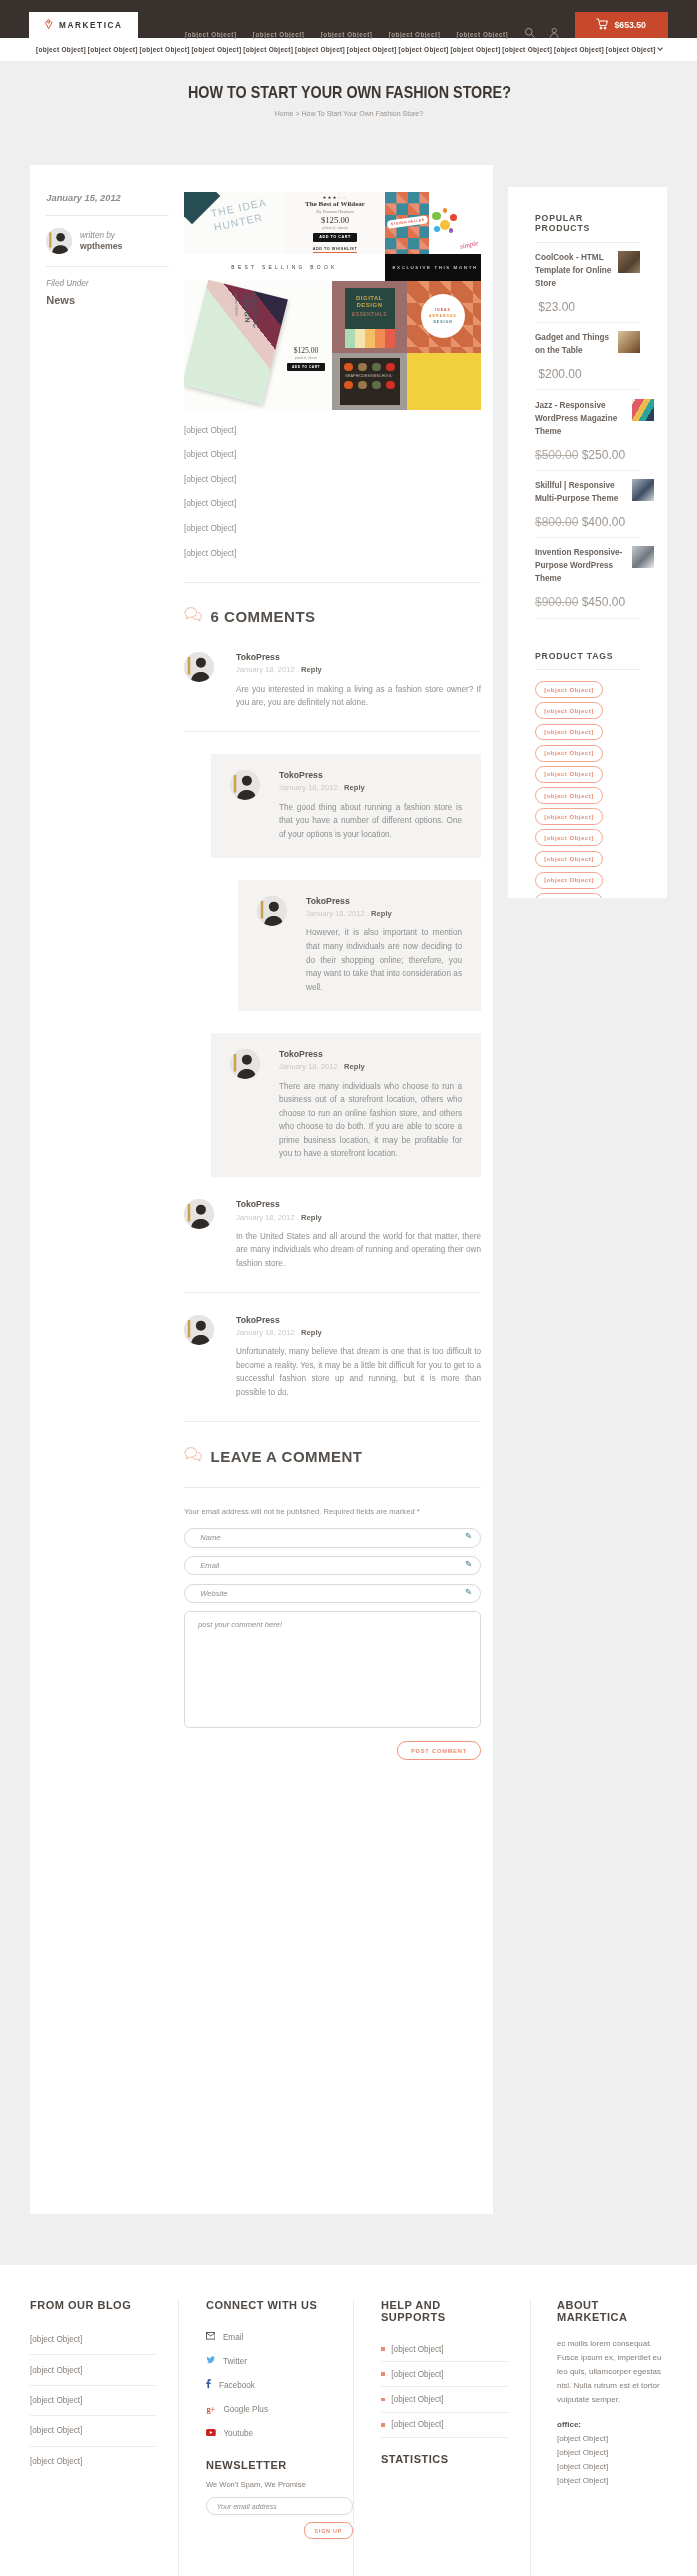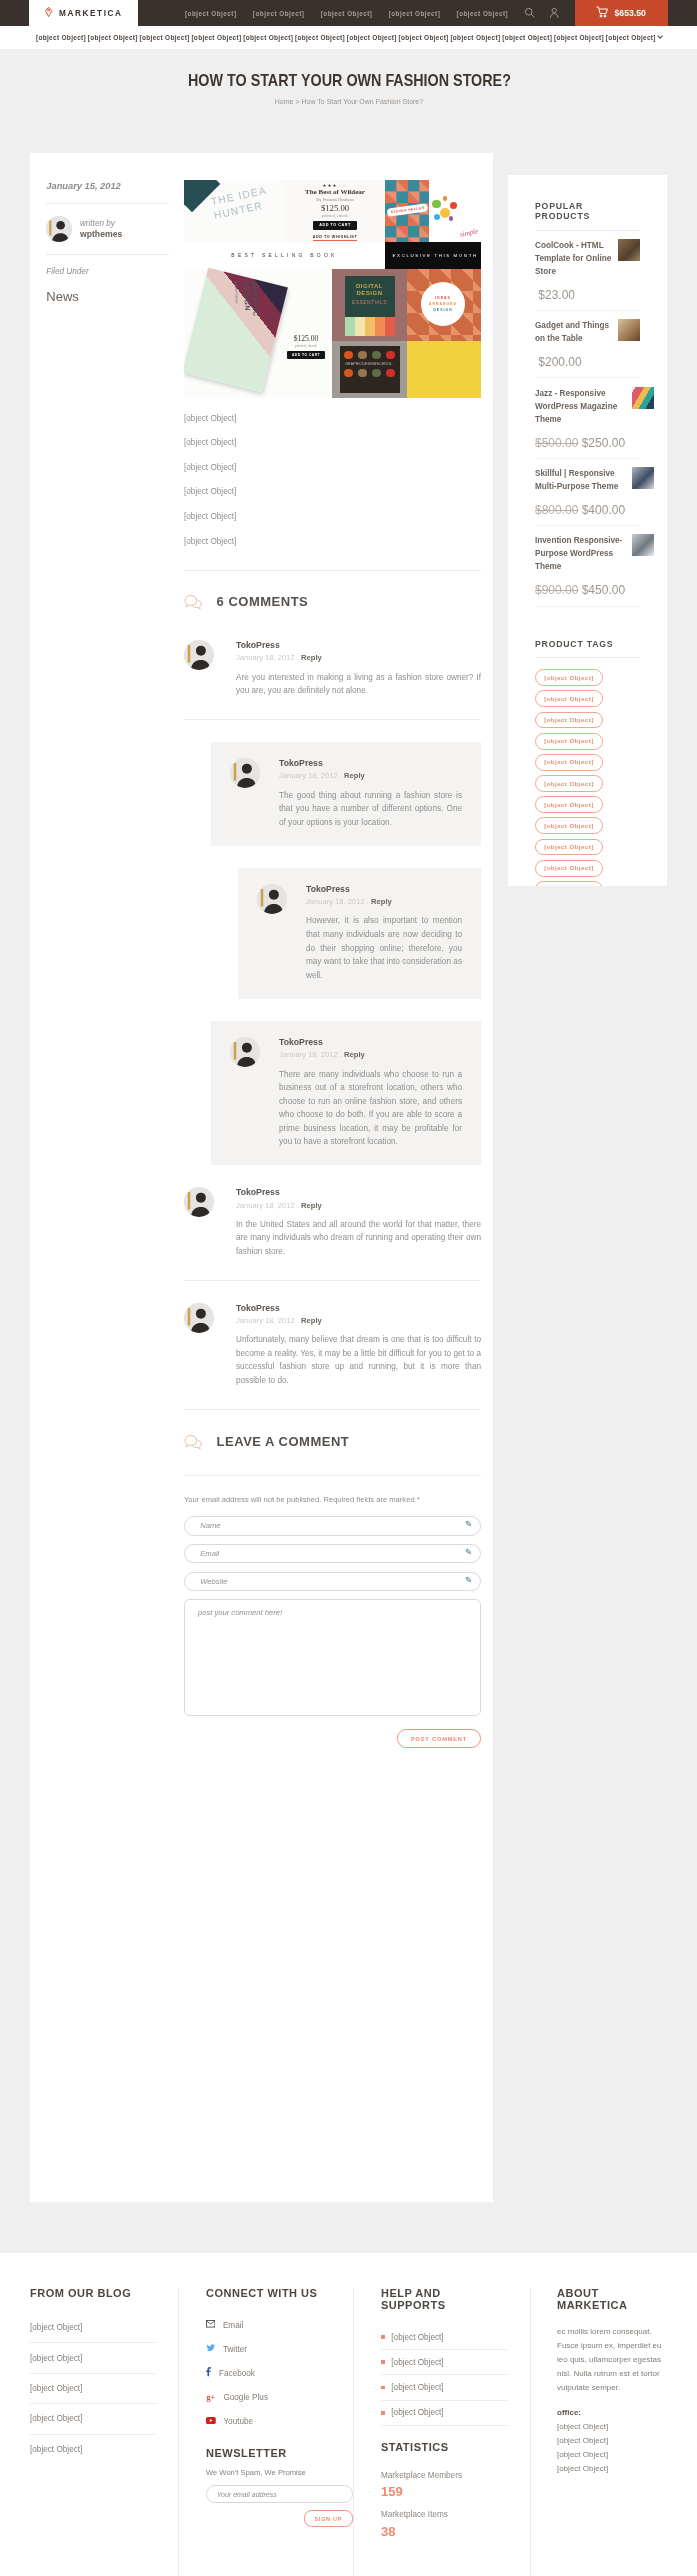--- a/index.html
+++ b/index.html
@@ -1,20 +1,20 @@
 <!DOCTYPE html>
 <html style="font-size:8.7px"><head>
 <meta charset="utf-8">
 <style>
 *{box-sizing:border-box;margin:0;padding:0}
 html,body{background:#f0efef}
 body{width:698px;font-family:"Liberation Sans",sans-serif;color:#8f8f8f}
 
 
-.topbar{height:26px;background:#38312d;display:flex;align-items:center}
+.topbar{height:38px;background:#38312d;display:flex;align-items:flex-end}
 .logo-box{width:109px;height:26px;background:#fff;margin-left:29px;display:flex;align-items:center;justify-content:center;gap:5.4px;cursor:pointer}
 .logo-text{font-size:8.2px;font-weight:bold;letter-spacing:1.6px;color:#3a332f}
 .topnav{margin-left:auto;display:flex;align-items:center;gap:16.3px;font-size:6.3px;font-weight:bold;letter-spacing:0.5px;color:#a89e97}
 .topnav-item{cursor:pointer}
 .icon-btn{cursor:pointer;display:flex;align-items:center}
 .cart{width:93px;height:26px;background:#c7482a;color:#fff;display:flex;align-items:center;justify-content:center;gap:5.4px;font-size:8.7px;font-weight:bold;margin-left:15.3px;cursor:pointer}
 .topbar-end{width:30.5px;height:26px;background:#38312d}
 
 
 .subnav{height:23px;background:#fff;display:flex;align-items:center;justify-content:space-between;padding:0 36px;font-size:6.5px;font-weight:bold;color:#4c443f;letter-spacing:0.3px}
@@ -31,21 +31,21 @@
 
 .main-wrap{position:relative;min-height:2100px;padding-bottom:30px}
 .post-card{position:relative;margin-left:30px;margin-top:22px;width:463px;min-height:2049px;background:#fff;padding-bottom:19.6px}
 .meta-col{position:absolute;left:16.3px;top:28px;width:123px}
 .meta-date{font-style:italic;font-weight:bold;font-size:9.3px;color:#8d8d8d}
 .meta-divider{border-top:0.5px solid #e9e9e9;margin:12px 0}
 .author-row{display:flex;gap:7.6px;align-items:center}
 .avatar{width:26px;height:26px;border-radius:50%;overflow:hidden;flex:none;background:#e6e4e2}
 .by{font-style:italic;font-size:8.2px;color:#8d8d8d}
 .author-name{font-weight:bold;font-size:8.7px;color:#6b625c;margin-top:1.6px;cursor:pointer}
-.filed-cat{font-weight:normal;font-size:13px;color:#6b625c;margin-top:13px;cursor:pointer}
+.filed-cat{font-weight:bold;font-size:11px;color:#6b625c;margin-top:6px;cursor:pointer}
 .content-col{margin-left:154px;width:297px;padding-top:27px}
 
 
 .fi{position:relative;width:297px;height:218px;background:#fff;overflow:hidden;font-family:"Liberation Serif",serif;margin-bottom:13.6px}
 .fi-idea{position:absolute;left:0;top:0;width:101px;height:62px;background:#fbfbfa;overflow:hidden}
 .fi-tri{position:absolute;left:-12px;top:-16.3px;width:40px;height:40px;background:#274e54;transform:rotate(45deg)}
 .fi-ideatxt{position:absolute;left:28px;top:8.7px;width:60px;color:#aebfc7;font-family:"Liberation Sans",sans-serif;font-size:10.4px;letter-spacing:1.1px;line-height:14px;transform:rotate(-12deg)}
 .fi-wild{position:absolute;left:101px;top:0;width:100px;height:62px;background:#faf9f7;text-align:center;padding-top:2.7px}
 .fi-stars{font-size:4.4px;letter-spacing:1.1px;color:#3f3a36}
 .fi-stars .dim{color:#cfc9c4}
@@ -83,21 +83,21 @@
 .c1{background:#d9561f}.c2{background:#97784c}.c3{background:#5d6e48}.c4{background:#cf2f26}
 .fi-gt{color:#cfc8bd;font-family:"Liberation Sans",sans-serif;font-size:3.3px;letter-spacing:0.3px;margin:3.3px 0 2.7px;white-space:nowrap;overflow:hidden}
 .fi-or{position:absolute;left:223px;top:89px;width:74px;height:72px;background-color:#cd6a41;background-image:linear-gradient(45deg,#e8926b 25%,transparent 25%,transparent 75%,#e8926b 75%);background-position:0 0;background-size:22px 22px}
 .fi-circ{position:absolute;left:14px;top:13px;width:44px;height:44px;background:#fff;border-radius:50%;display:flex;flex-direction:column;align-items:center;justify-content:center;gap:1.6px;font-family:"Liberation Sans",sans-serif;font-size:3.3px;font-weight:bold;letter-spacing:1.1px}
 .cl1{color:#d8432f}.cl2{color:#e58b2f}.cl3{color:#2a7f8c}
 .fi-yel{position:absolute;left:223px;top:161px;width:74px;height:57px;background:#f2cf3e}
 
 
 .para{font-size:8.2px;line-height:13.6px;text-align:justify;color:#8f8f8f;margin-bottom:11px}
 .sec-divider{border-top:0.5px solid #eaeaea;margin:22px 0 23px}
-.c-heading{display:flex;gap:13px;font-size:13px;font-weight:bold;letter-spacing:0.5px;color:#55504b}
+.c-heading{display:flex;align-items:center;gap:7px;font-size:15px;font-weight:bold;letter-spacing:0.5px;color:#55504b}
 
 
 .comments-list{margin-top:26px}
 .comment{position:relative;padding-left:52px;margin-bottom:22px;min-height:33px}
 .comment .avatar{position:absolute;left:0;top:0;width:30px;height:30px}
 .c-name{font-size:8.7px;font-weight:bold;color:#5a544e}
 .c-meta{font-size:7.6px;color:#cfc8c2;margin-top:3.3px}
 .c-meta .reply{color:#6b655f;font-weight:bold;cursor:pointer}
 .c-text{margin-top:8.2px;font-size:8.2px;line-height:13.6px;text-align:justify;color:#8f8f8f}
 .comment.sep{border-bottom:0.5px solid #ececec;padding-bottom:21px}
@@ -639,32 +639,20 @@
           <span>[object Object]</span>
         </div>
 
         <div class="help-row">
           <span class="bullet"></span>
           <span>[object Object]</span>
         </div>
       </div>
     <div class="fstats">
       <div class="f-h" style="margin-bottom:18px">STATISTICS</div>
-      <div>
-
-          <div>
-            <div class="stat-label">Marketplace Members</div>
-            <div class="stat-value" style="font-size:13px">159</div>
-          </div>
-
-          <div>
-            <div class="stat-label">Marketplace Items</div>
-            <div class="stat-value" style="font-size:13px">38</div>
-          </div>
-        </div>
     </div>
   </div>
 
   <div class="fcol4">
     <div class="f-h">ABOUT MARKETICA</div>
     <p class="about-text">ec mollis lorem consequat. Fusce ipsum ex, imperdiet eu leo quis, ullamcorper egestas nisl. Nulla rutrum est et tortor vulputate semper.</p>
     <div class="office">office:</div>
     <div>
 
     <div class="about-line">[object Object]</div>

